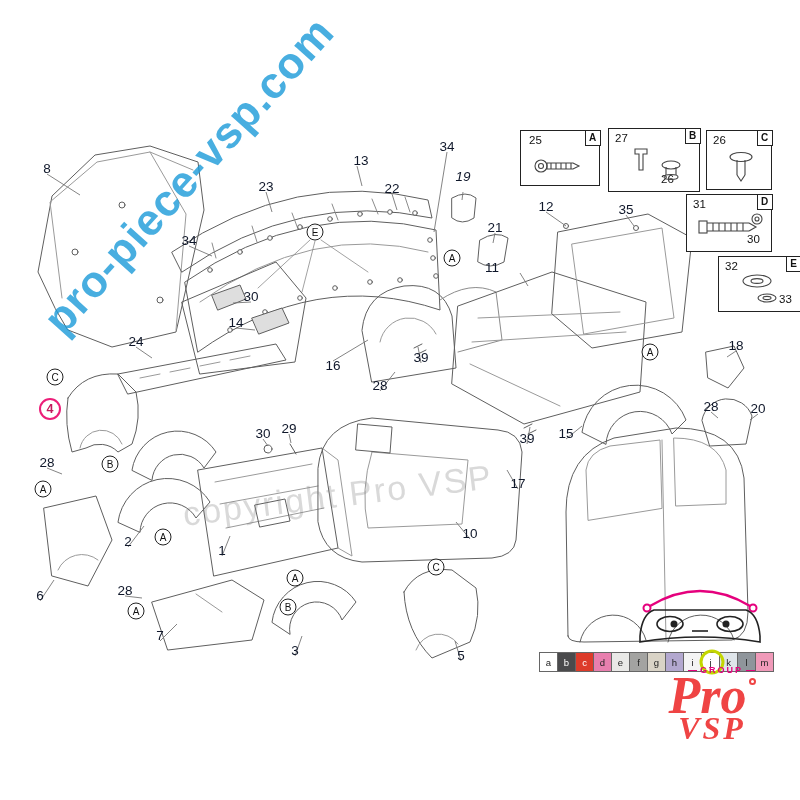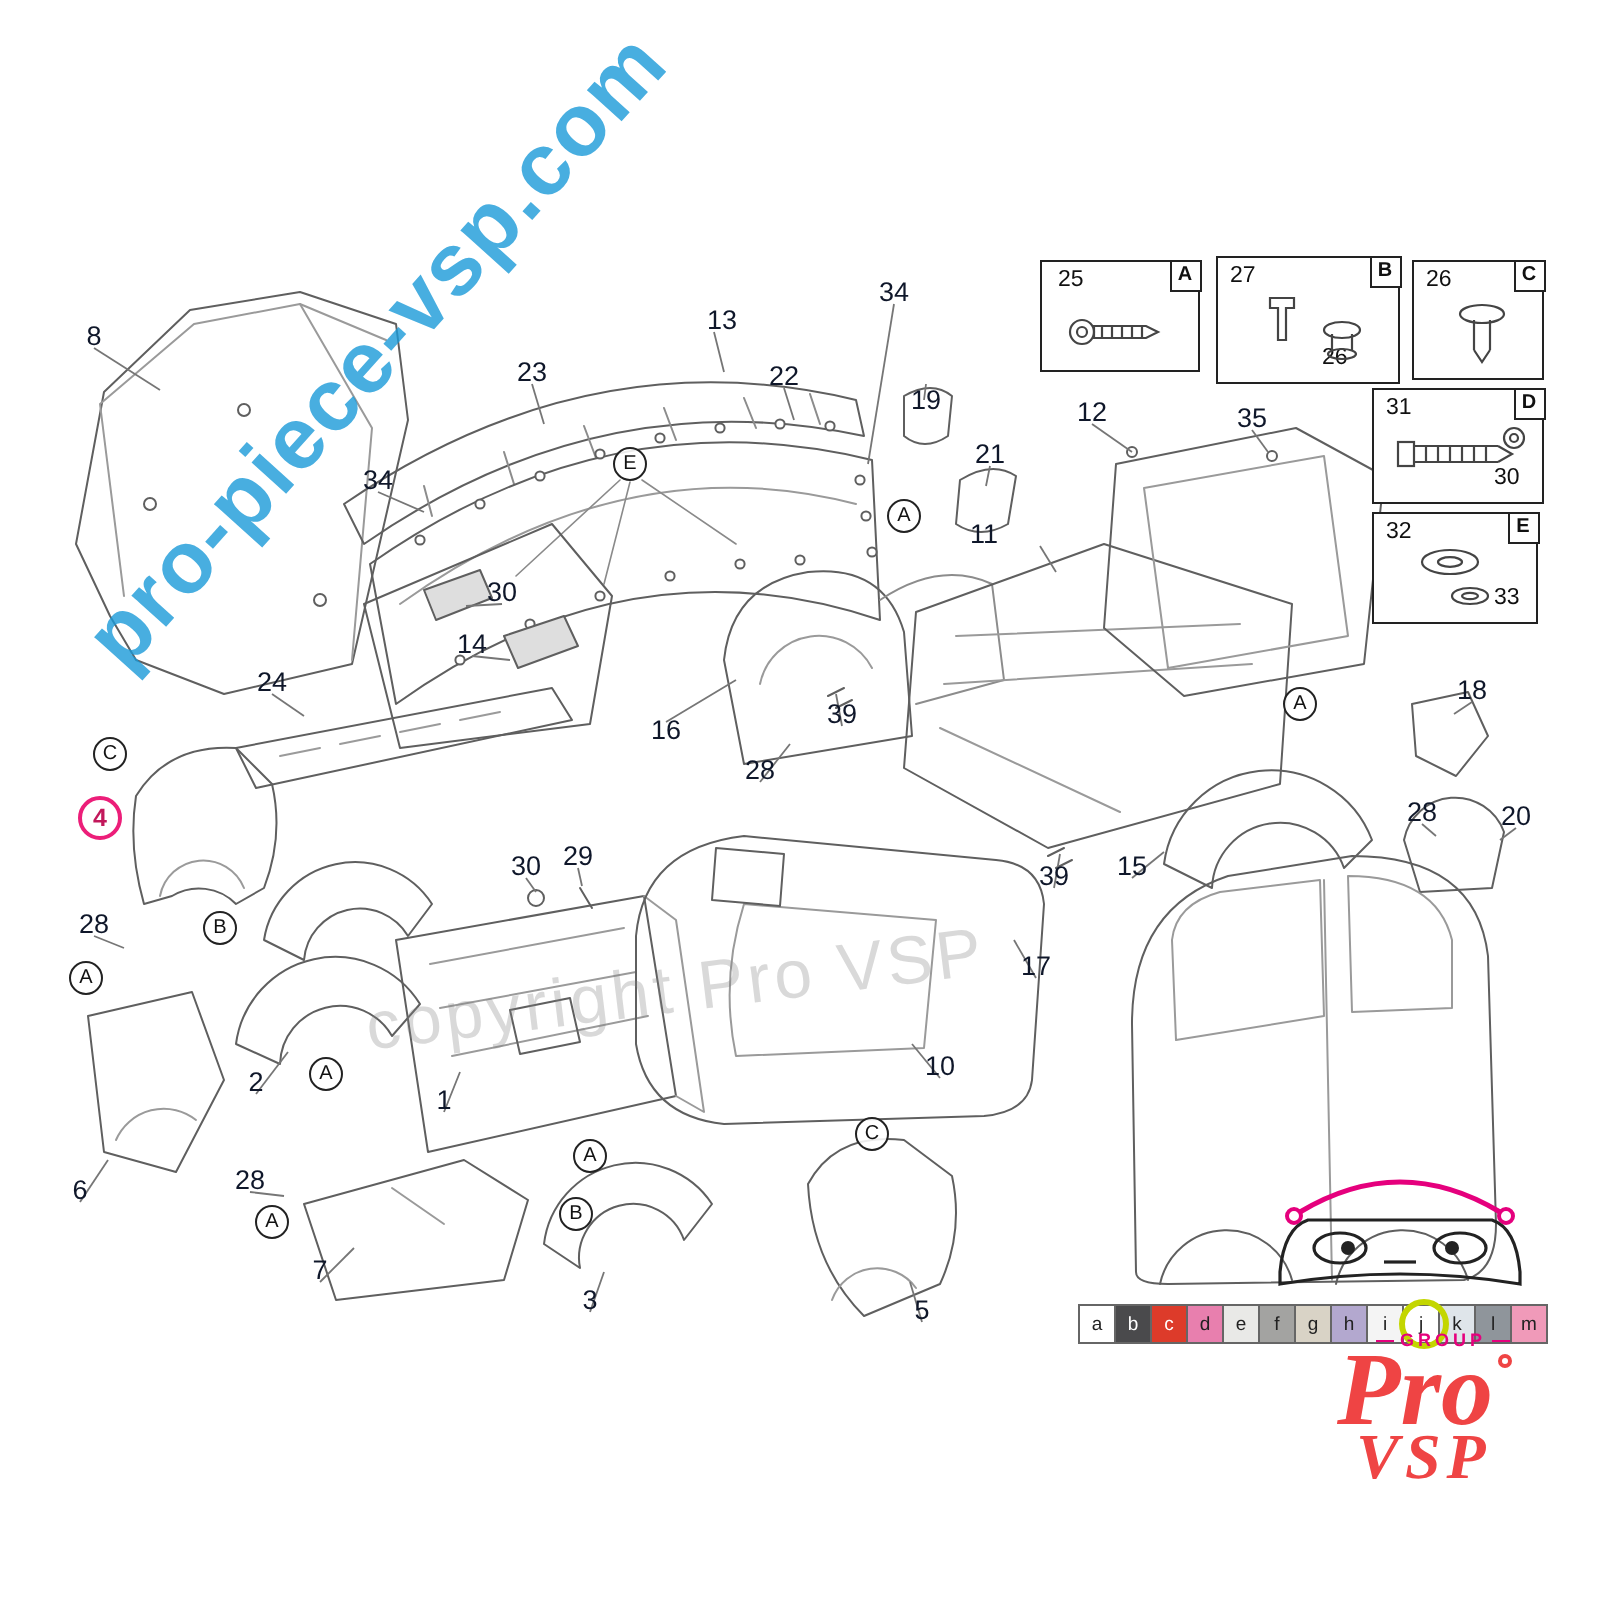--- a/index.html
+++ b/index.html
@@ -230,21 +230,21 @@
       <line x1="295" y1="656" x2="302" y2="636" stroke="#767676" stroke-width="0.9"></line>
       <line x1="461" y1="661" x2="455" y2="641" stroke="#767676" stroke-width="0.9"></line>
     </svg>
   <div id="callouts">
       <div class="num" style="left: 47px; top: 168px;">8</div>
       <div class="num" style="left: 266px; top: 186px;">23</div>
       <div class="num" style="left: 189px; top: 240px;">34</div>
       <div class="num" style="left: 361px; top: 160px;">13</div>
       <div class="num" style="left: 392px; top: 188px;">22</div>
       <div class="num" style="left: 447px; top: 146px;">34</div>
-      <div class="num" style="left: 463px; top: 200px;">19</div>
+      <div class="num" style="left: 463px; top: 176px; font-style: italic;">19</div>
       <div class="num" style="left: 546px; top: 206px; text-align: right;">12</div>
       <div class="num" style="left: 626px; top: 209px;">35</div>
       <div class="num" style="left: 495px; top: 227px;">21</div>
       <div class="num" style="left: 492px; top: 267px;">11</div>
       <div class="num" style="left: 251px; top: 296px;">30</div>
       <div class="num" style="left: 236px; top: 322px;">14</div>
       <div class="num" style="left: 333px; top: 365px; text-align: right;">16</div>
       <div class="num" style="left: 380px; top: 385px;">28</div>
       <div class="num" style="left: 421px; top: 357px;">39</div>
       <div class="num" style="left: 136px; top: 341px;">24</div>
@@ -319,21 +319,21 @@
     <svg style="left:8px;top:16px" width="70" height="34" viewBox="0 0 70 34" stroke="#444" fill="none" stroke-width="1.1">
       <rect x="4" y="10" width="8" height="12"></rect>
       <path d="M12,12 h42 M12,20 h42"></path>
       <path d="M18,12 v8 M24,12 v8 M30,12 v8 M36,12 v8 M42,12 v8 M48,12 v8"></path>
       <path d="M54,12 l7,4 l-7,4"></path>
       <circle cx="62" cy="8" r="5"></circle>
         <circle cx="62" cy="8" r="2"></circle>
     </svg>
   </div>
 
-  <div class="inset" style="left:686px;top:256px;width:83px;height:56px">
+  <div class="inset" style="left:718px;top:256px;width:83px;height:56px">
     <span class="lab" style="left:6px;top:3px">32</span>
     <span class="lab" style="left:60px;top:36px">33</span>
     <span class="badge">E</span>
     <svg style="left:14px;top:14px" width="60" height="36" viewBox="0 0 60 36" stroke="#444" fill="none" stroke-width="1.1">
       <ellipse cx="24" cy="10" rx="14" ry="6"></ellipse>
         <ellipse cx="24" cy="10" rx="6" ry="2.4"></ellipse>
       <ellipse cx="34" cy="27" rx="9" ry="4"></ellipse>
         <ellipse cx="34" cy="27" rx="4" ry="1.6"></ellipse>
     </svg>
   </div>

